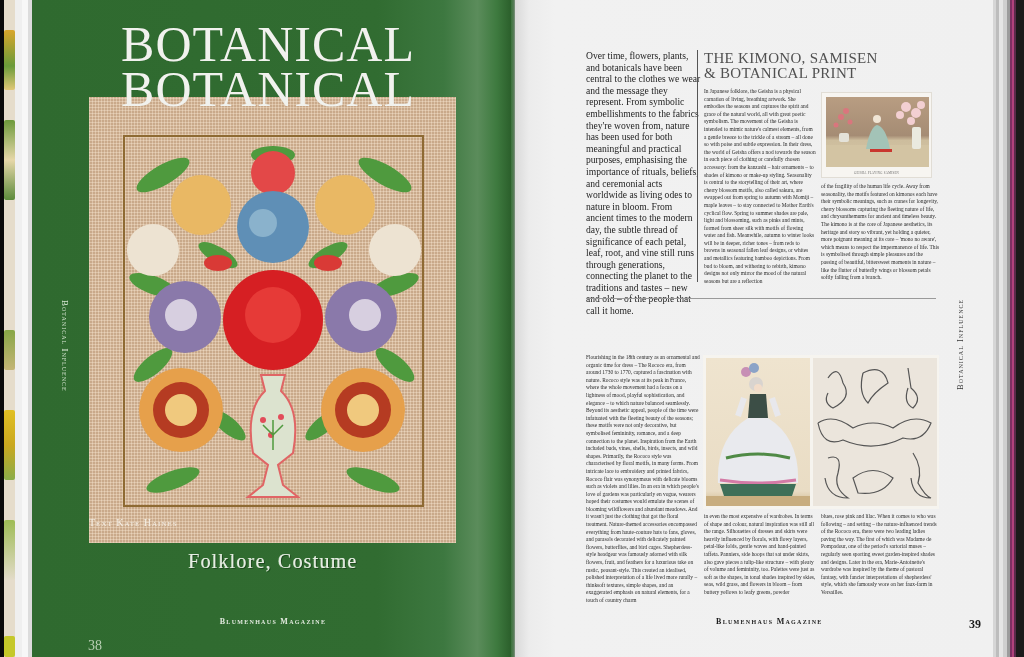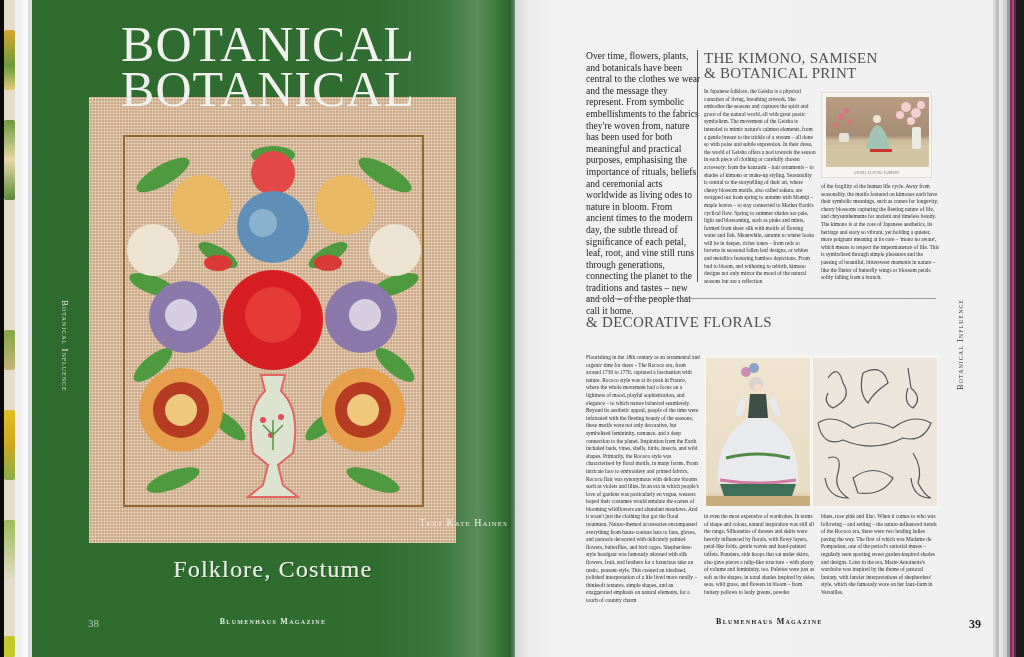--- a/index.html
+++ b/index.html
@@ -32,28 +32,28 @@
 
   .artwork { position: absolute; left: 57px; top: 97px; width: 367px; height: 446px; z-index: 1;
     background-color: #c9a98a;
     background-image:
       repeating-linear-gradient(0deg, rgba(255,240,220,0.35) 0 1px, transparent 1px 3px),
       repeating-linear-gradient(90deg, rgba(255,240,220,0.35) 0 1px, transparent 1px 3px);
   }
   .artwork-frame { position: absolute; left: 34px; top: 38px; width: 301px; height: 372px; border: 2px solid #8e6a33; }
   .embroidery { position: absolute; left: 34px; top: 38px; width: 301px; height: 372px; }
 
-  .credit { position: absolute; left: 0; top: 420px; width: 419px; text-align: right; color: #f4efe6;
+  .credit { position: absolute; left: 0; top: 420px; width: 419px; text-align: left; color: #f4efe6;
     font-size: 10px; letter-spacing: 1px; font-variant: small-caps; }
 
   .subtitle { position: absolute; left: 56px; top: 545px; width: 370px; text-align: center; color: #e7ede4;
-    font-family: "Liberation Serif", serif; font-size: 24px; line-height: 33px; letter-spacing: 1.2px;
-    text-shadow: 1px 1px 0 #1f4a1f, -0.5px -0.5px 0 #9cbf98; margin-top: 8px; }
-
-  .folio-left { position: absolute; left: 56px; top: 617px; color: #b9cfb4; font-size: 11px; }
+    font-family: "Liberation Serif", serif; font-size: 20px; line-height: 33px; letter-spacing: 1.2px;
+    text-shadow: 1px 1px 0 #1f4a1f, -0.5px -0.5px 0 #9cbf98; }
+
+  .folio-left { position: absolute; left: 56px; top: 638px; color: #b9cfb4; font-size: 14px; }
   .mag-left { position: absolute; left: 56px; top: 617px; width: 370px; text-align: center; color: #e2eadf;
     font-size: 8px; letter-spacing: 1.3px; font-variant: small-caps; font-weight: bold; }
 
   
   .gutter { position: absolute; left: 511px; top: 0; width: 8px; height: 657px;
     background: linear-gradient(90deg, #3a733b 0, #5d7d5e 40%, #cfd0cf 60%, #eeeeee 100%); }
 
   
   .page-right { position: absolute; left: 515px; top: 0; width: 478px; height: 657px;
     background: linear-gradient(90deg, #d9d9d9 0px, #ececec 14px, #f1f1f1 40px, #f0f0f0 100%); }
@@ -222,21 +222,20 @@
         </svg>
       </div>
       <div class="caption">GEISHA PLAYING SAMISEN</div>
     </div>
 
     <p class="body-col sec1-col2">of the fragility of the human life cycle. Away from seasonality, the motifs featured on kimonos each have their symbolic meanings, such as cranes for longevity, cherry blossoms capturing the fleeting nature of life, and chrysanthemums for ancient and timeless beauty. The kimono is at the core of Japanese aesthetics, its heritage and story so vibrant, yet holding a quieter, more poignant meaning at its core – 'mono no aware', which means to respect the impermanence of life. This is symbolised through simple pleasures and the passing of beautiful, bittersweet moments in nature – like the flutter of butterfly wings or blossom petals softly falling from a branch.</p>
 
     <div class="section-divider"></div>
 
     <div class="sec-title sec2-title">
-      <div>&amp; DECORATIVE FLORALS</div>
     </div>
     <p class="body-col sec2-col1">Flourishing in the 18th century as an ornamental and organic time for dress – The Rococo era, from around 1730 to 1770, captured a fascination with nature. Rococo style was at its peak in France, where the whole movement had a focus on a lightness of mood, playful sophistication, and elegance – to which nature balanced seamlessly. Beyond its aesthetic appeal, people of the time were infatuated with the fleeting beauty of the seasons; these motifs were not only decorative, but symbolised femininity, romance, and a deep connection to the planet. Inspiration from the Earth included buds, vines, shells, birds, insects, and wild shapes. Primarily, the Rococo style was characterised by floral motifs, in many forms. From intricate lace to embroidery and printed fabrics, Rococo flair was synonymous with delicate blooms such as violets and lilies. In an era in which people's love of gardens was particularly en vogue, wearers hoped their costumes would emulate the scenes of blooming wildflowers and abundant meadows. And it wasn't just the clothing that got the floral treatment. Nature-themed accessories encompassed everything from haute-couture hats to fans, gloves, and parasols decorated with delicately painted flowers, butterflies, and bird cages. Shepherdess-style headgear was famously adorned with silk flowers, fruit, and feathers for a luxurious take on rustic, peasant-style. This created an idealised, polished interpretation of a life lived more rurally – thinksoft textures, simple shapes, and an exaggerated emphasis on natural elements, for a touch of country charm</p>
 
     <div class="photo-rococo">
       <div class="fashion">
         <svg width="104" height="148" viewBox="0 0 104 148">
           <g fill="#c78fb5">
               <circle cx="40" cy="14" r="5"></circle>
               <circle cx="48" cy="10" r="5" fill="#8ba3c7"></circle>
             </g>

